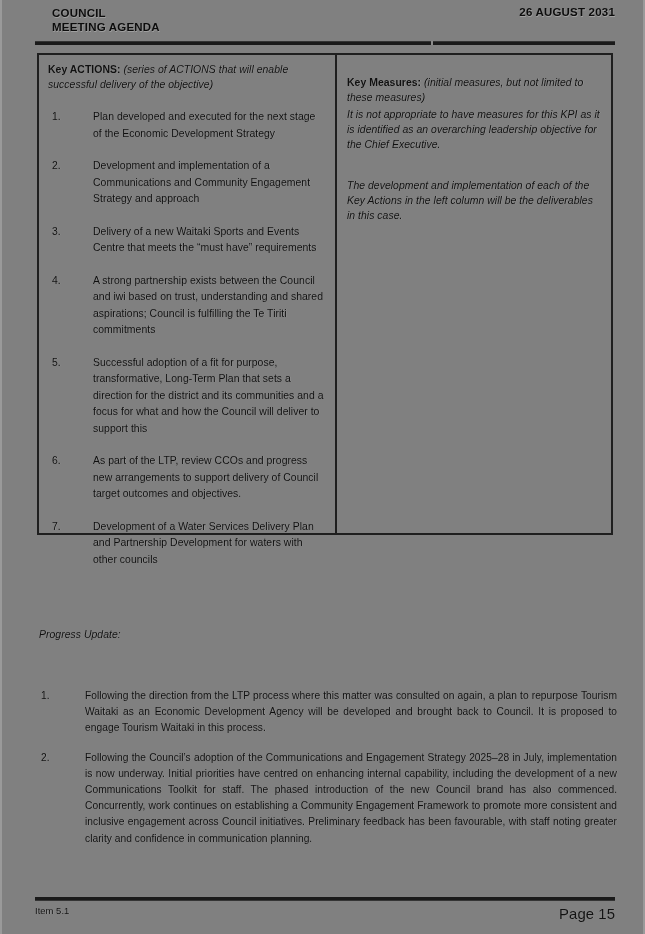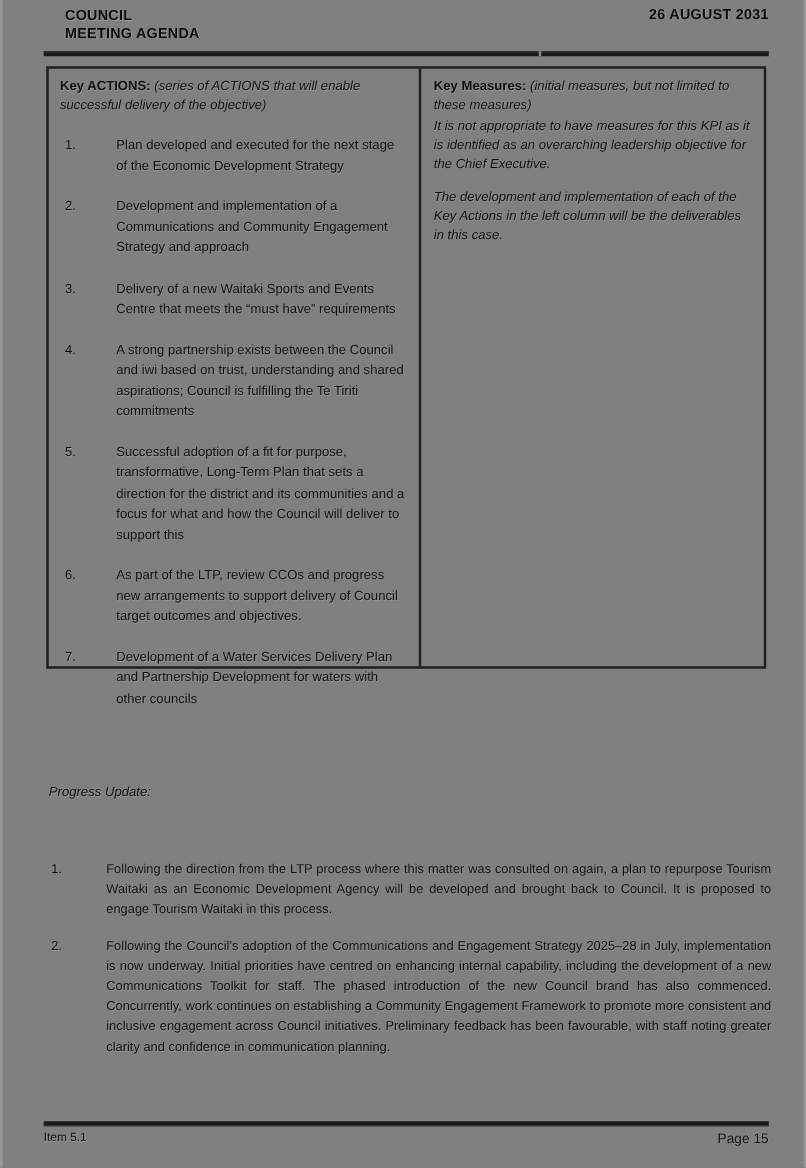--- a/index.html
+++ b/index.html
@@ -87,21 +87,21 @@
   .col-left {
     width: 298px;
     box-sizing: border-box;
     border-right: 2px solid #1f1f1f;
     padding: 7px 9px 6px 9px;
     position: relative;
   }
   .col-right {
     flex: 1;
     box-sizing: border-box;
-    padding: 7px 9px 6px 10px;
+    padding: 20px 9px 6px 10px;
   }
   .col-head {
     font-size: 10.5px;
     line-height: 15px;
     margin-bottom: 2px;
     color: #101010;
     text-shadow: 0.4px 0.4px 0 rgba(255,255,255,0.2);
   }
   .col-head b { font-weight: bold; font-style: normal; }
   .col-head i { font-style: italic; }
@@ -128,21 +128,21 @@
     font-size: 10.5px;
   }
   .measure-p {
     font-size: 10.5px;
     font-style: italic;
     line-height: 15px;
     margin: 0 0 9px 0;
     color: #0f0f0f;
     text-shadow: 0.4px 0.4px 0 rgba(255,255,255,0.18);
   }
-  .measure-p.tight { margin-bottom: 12px; }
+  .measure-p.tight { margin-bottom: 26px; }
 
   
   .progress-title {
     position: absolute;
     left: 37px;
     top: 628px;
     font-size: 10.5px;
     font-style: italic;
     color: #101010;
     text-shadow: 0.4px 0.4px 0 rgba(255,255,255,0.2);
@@ -193,21 +193,21 @@
   .ftr-left {
     position: absolute;
     left: 0; top: 0;
     font-size: 9.5px;
     color: #121212;
     text-shadow: 0.4px 0.4px 0 rgba(255,255,255,0.2);
   }
   .ftr-right {
     position: absolute;
     right: 0; top: 0;
-    font-size: 11px;
+    font-size: 15px;
     color: #121212;
     text-shadow: 0.4px 0.4px 0 rgba(255,255,255,0.2);
     padding-left: 15px;
   }
 </style>
 </head>
 <body>
 
 <div class="page">
 

